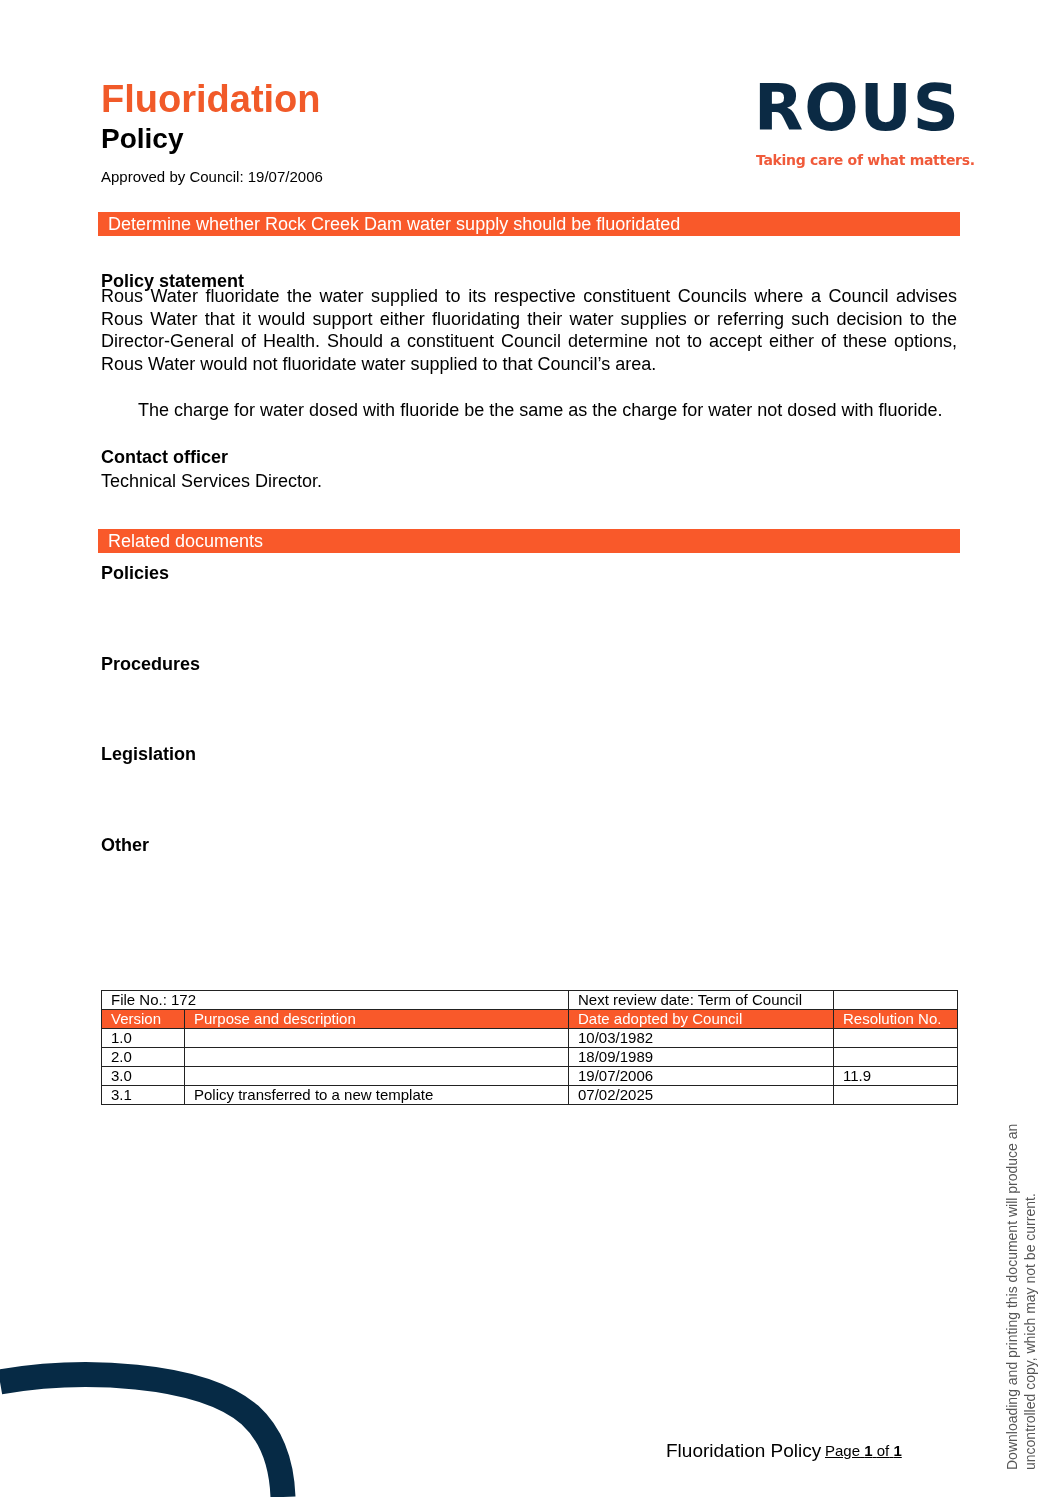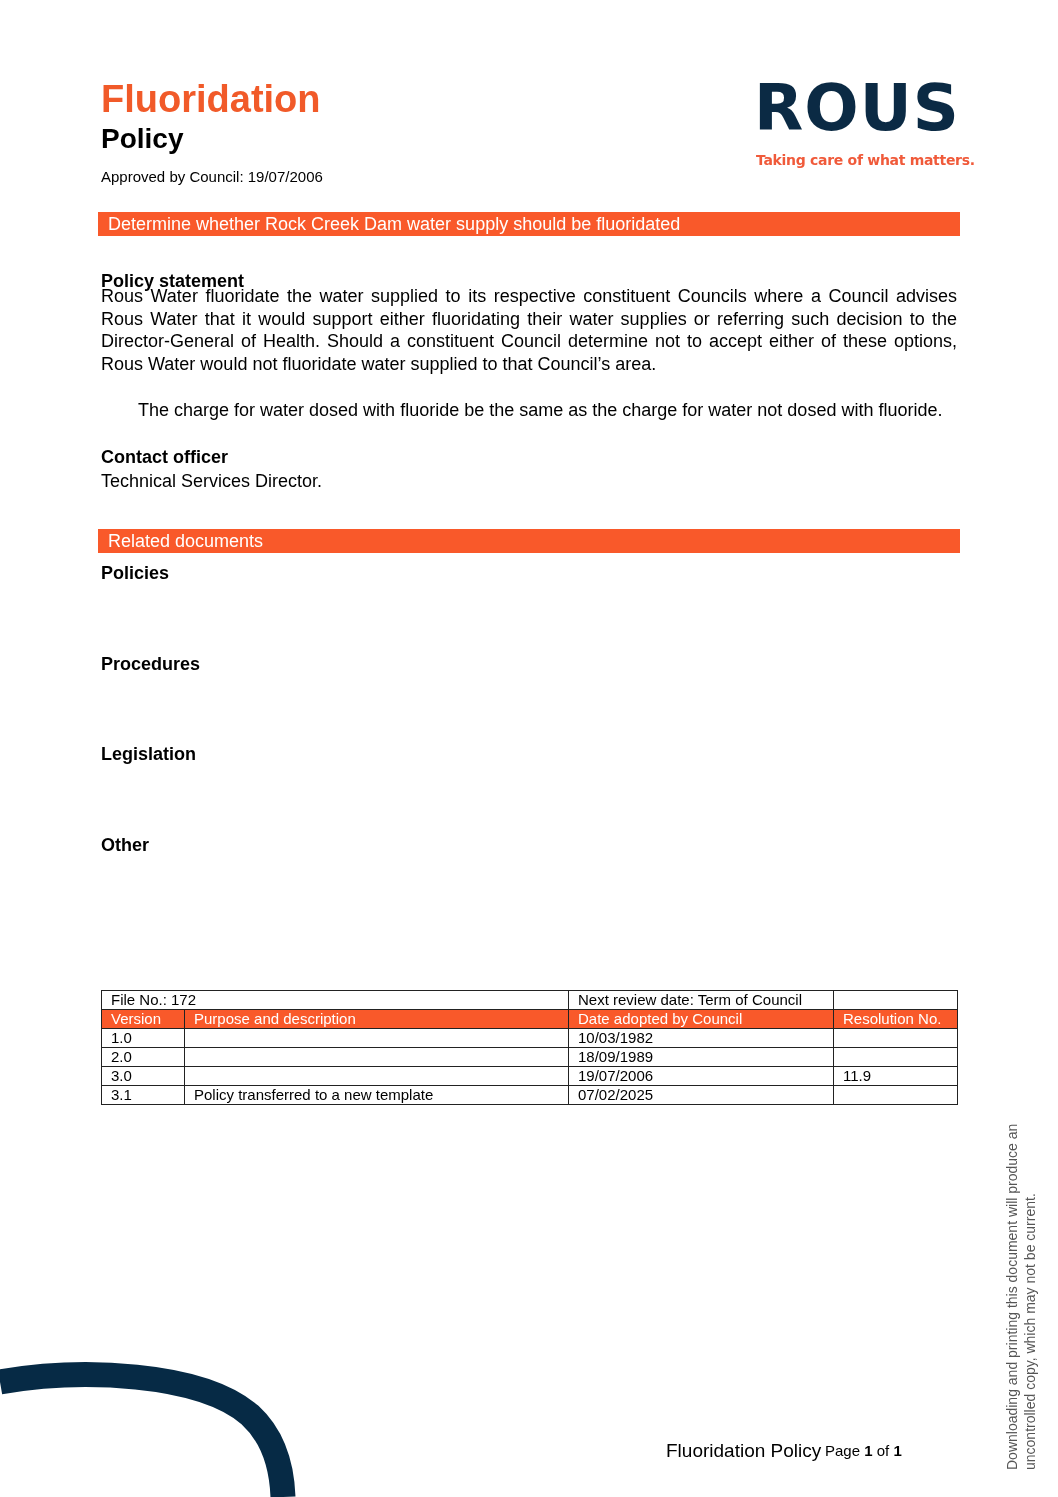--- a/index.html
+++ b/index.html
@@ -50,21 +50,21 @@
   table.rev tr.head td { background: #f9592a; color: #fff; border-color: #222; }
   .c1 { width: 64px; }
   .c2 { width: 365px; }
   .c3 { width: 246px; }
 
   .side-note {
     left: 1003px; top: 1470px; transform-origin: 0 0; transform: rotate(-90deg);
     font-size: 14px; color: #555; line-height: 18px; white-space: nowrap;
   }
   .footer-title { left: 666px; top: 1441px; font-size: 19px; line-height: 20px; }
-  .footer-page { left: 825px; top: 1441px; font-size: 15px; line-height: 20px; }
+  .footer-page { left: 825px; top: 1441px; font-size: 15px; line-height: 20px; text-decoration: underline; }
   .swoosh { left: 0; top: 1360px; width: 320px; height: 137px; }
 </style>
 </head>
 <body>
 
 <div class="abs title">Fluoridation</div>
 <div class="abs subtitle">Policy</div>
 <div class="abs approved">Approved by Council: 19/07/2006</div>
 
 <div class="abs logo">

